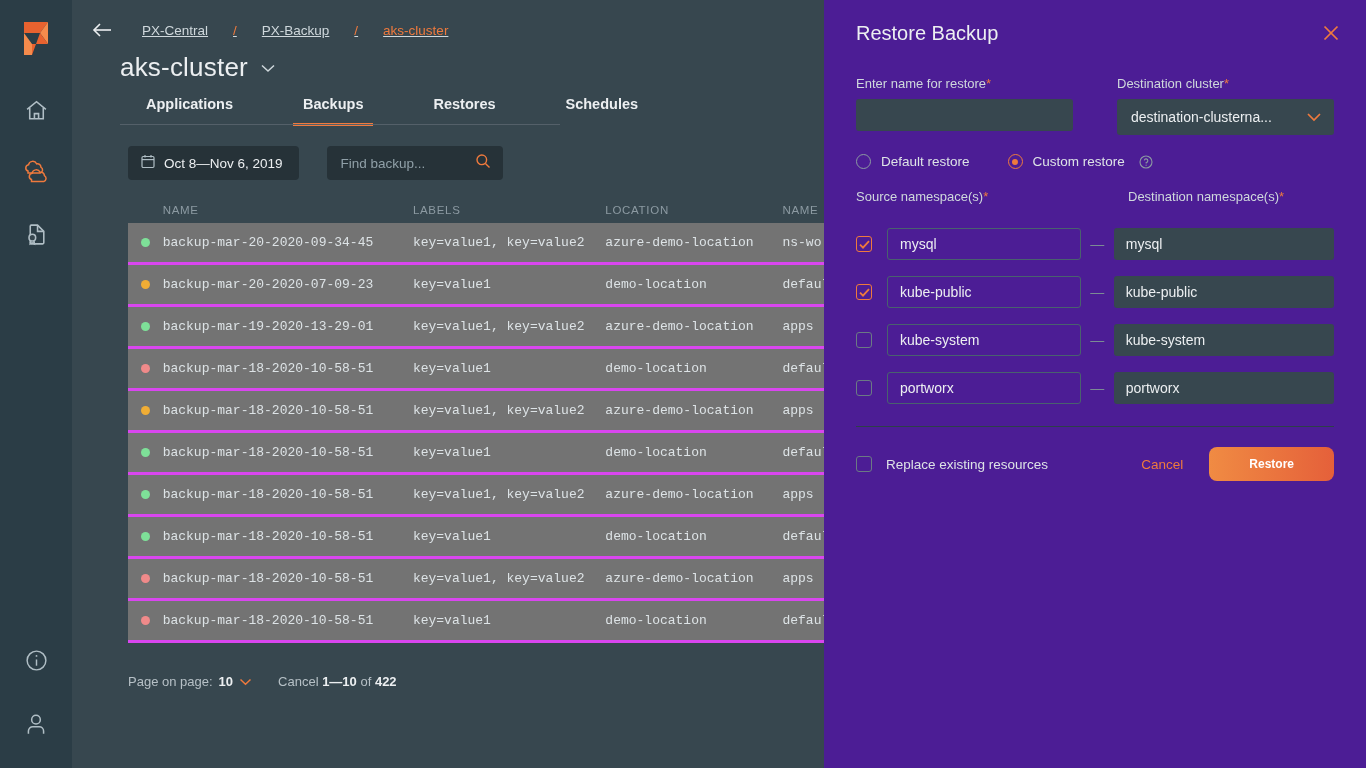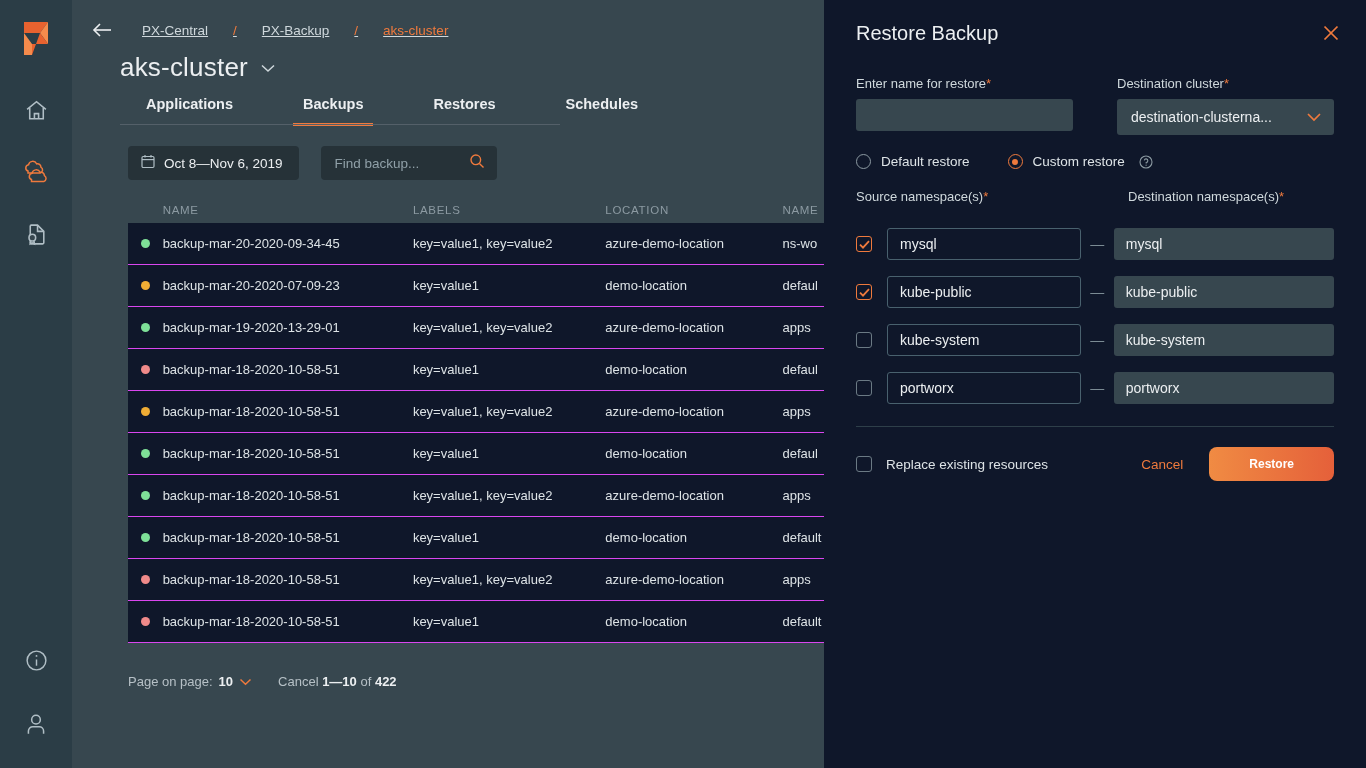--- a/index.html
+++ b/index.html
@@ -48,21 +48,21 @@
   }
   .tab.active::after {
     content: ""; position: absolute; left: 16px; right: 16px; bottom: -1px; height: 3px;
     background: #ef7a3d;
   }
   #tabs-underline {
     position: absolute; left: 48px; width: 440px; bottom: 0; height: 1px; background: #546069;
   }
 
   
-  #filter-row { display: flex; align-items: flex-start; gap: 22px; padding: 21px 0 0 56px; }
+  #filter-row { display: flex; align-items: flex-start; gap: 28px; padding: 21px 0 0 56px; }
   #date-filter {
     background: #263238; border-radius: 4px; height: 34px;
     display: flex; align-items: center; gap: 9px; padding: 0 16px 0 13px;
     font-size: 13.5px; color: #eceff1; cursor: pointer;
   }
   #search-box {
     background: #263238; border-radius: 4px; height: 34px; width: 176px;
     display: flex; align-items: center; justify-content: space-between;
     padding: 0 12px 0 14px; cursor: text;
   }
@@ -79,21 +79,21 @@
   .c-dot   { width: 36px; display: flex; justify-content: center; }
   .c-name  { width: 260px; }
   .c-lab   { width: 200px; }
   .c-loc   { width: 184px; }
   .c-ns    { width: 136px; }
   .c-num1  { width: 120px; text-align: right; padding-right: 30px; }
   .c-num2  { width: 100px; text-align: right; padding-right: 30px; }
   .c-time  { width: 160px; text-align: right; }
   .c-cal   { width: 44px; display: flex; justify-content: center; }
   .c-menu  { width: 44px; display: flex; justify-content: center; }
-  .rowbody .tr { background: #0f172a; border-bottom: 1px solid #d946ef; }
+  .rowbody .tr { background: #737373; border-bottom: 3px solid #d946ef; font-family: Liberation Mono, monospace; }
   .dot { width: 9px; height: 9px; border-radius: 50%; display: block; }
   .num-link { border-bottom: 1px dotted #b0bec5; cursor: pointer; }
   .kebab { display: flex; flex-direction: column; gap: 2.5px; cursor: pointer; }
   .kebab i { width: 3px; height: 3px; border-radius: 50%; background: #cfd8dc; display: block; }
 
   
   #footer {
     position: absolute; left: 56px; right: 20px; bottom: 74px;
     display: flex; align-items: center; justify-content: space-between;
     font-size: 13px; color: #b6c0c6;
@@ -107,21 +107,21 @@
   .pg.dim { opacity: .45; }
   #page-input {
     width: 36px; height: 26px; border: 1px solid #5a6a73; border-radius: 3px;
     background: transparent; color: #eceff1; font-size: 13px; text-align: center;
     font-family: "Liberation Sans", sans-serif;
   }
 
   
   #modal {
     position: absolute; right: 0; top: 0; width: 542px; height: 768px;
-    background: #0f172a; z-index: 20; padding: 0;
+    background: #4c1d95; z-index: 20; padding: 0;
   }
   #modal-head { display: flex; align-items: flex-start; justify-content: space-between; padding: 22px 26px 0 32px; }
   #modal-title { font-size: 20px; color: #eceff1; font-weight: 400; }
   #modal-close { cursor: pointer; margin-top: 2px; }
 
   .fld-label { font-size: 13px; color: #cfd8dc; margin-bottom: 8px; }
   .req { color: #ef7a3d; }
 
   #form-top { display: flex; gap: 44px; padding: 30px 32px 0 32px; }
   #form-top > div { flex: 1; }

